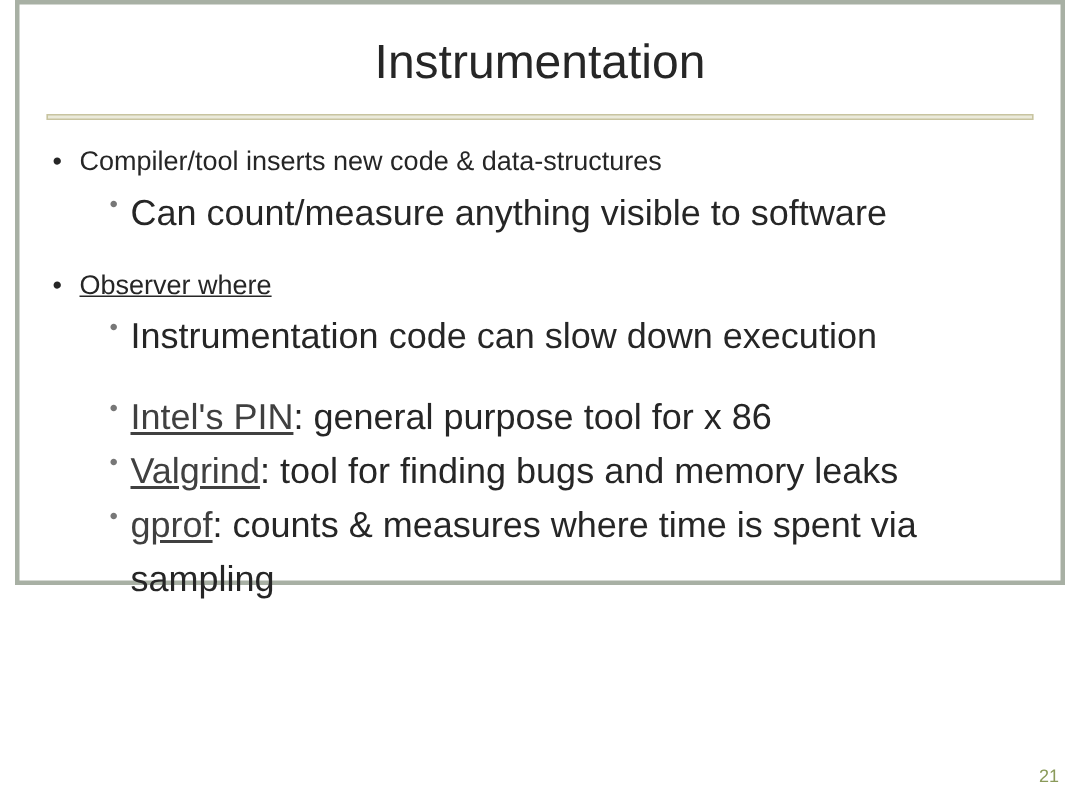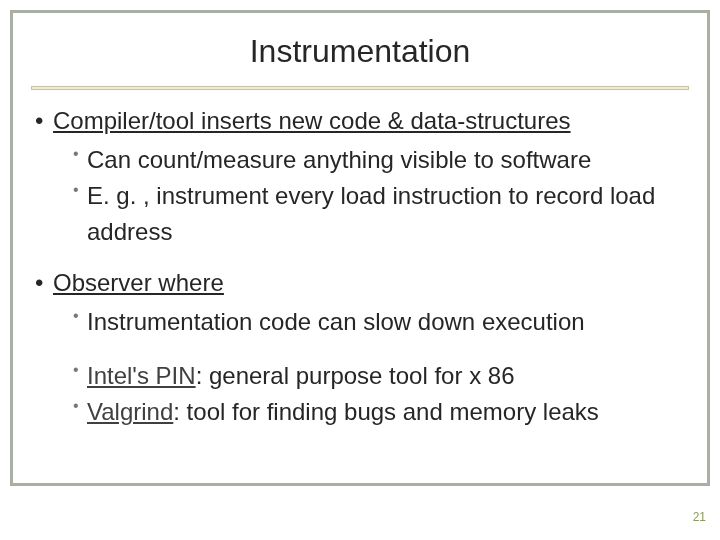--- a/index.html
+++ b/index.html
@@ -5,23 +5,23 @@
   * { margin: 0; padding: 0; box-sizing: border-box; }
   html, body { width: 720px; height: 540px; overflow: hidden; }
   body {
     background: #ffffff;
     font-family: Arial, Helvetica, sans-serif;
     position: relative;
   }
   .frame {
     position: absolute;
     left: 10px;
-    top: 10px;
+    top: 0;
     width: 700px;
-    height: 476px;
+    height: 390px;
     border: 3px solid #a8b0a4;
     background: #ffffff;
   }
   .title {
     text-align: center;
     font-size: 32px;
     color: #262626;
     margin-top: 20px;
     margin-bottom: 16px;
     font-weight: 400;
@@ -34,26 +34,25 @@
     border-bottom: 1px solid #c8c4a0;
     border-left: 1px solid #c8c4a0;
     border-right: 1px solid #c8c4a0;
     margin-bottom: 16px;
   }
   .content {
     padding: 0 22px;
     color: #262626;
   }
   .top-item {
-    font-size: 24px;
+    font-size: 18px;
     margin-bottom: 6px;
     line-height: 1.25;
     padding-left: 18px;
     position: relative;
-    text-decoration: underline;
   }
   .top-item::before {
     content: "•";
     position: absolute;
     left: 0;
     top: 0;
   }
   .sub-list {
     margin-bottom: 18px;
     padding-left: 38px;
@@ -91,31 +90,31 @@
   <div class="divider-wrap">
     <div class="divider"></div>
   </div>
   <div class="content">
 
     <div class="top-item">
       <span>Compiler/tool inserts new code &amp; data-structures</span>
     </div>
     <div class="sub-list">
       <div class="sub-item"><span>Can count/measure anything visible to software</span></div>
-      <div class="sub-item"><span>E. g. , instrument every load instruction to record load address</span></div>
     </div>
 
     <div class="top-item">
       <span class="underline">Observer where</span>
     </div>
     <div class="sub-list">
       <div class="sub-item"><span>Instrumentation code can slow down execution</span></div>
     </div>
 
     <div class="sub-list">
       <div class="sub-item"><span class="underline olive">Intel's PIN</span><span>: general purpose tool for x 86</span></div>
       <div class="sub-item"><span class="underline olive">Valgrind</span><span>: tool for finding bugs and memory leaks</span></div>
+      <div class="sub-item"><span class="underline olive">gprof</span><span>: counts &amp; measures where time is spent via sampling</span></div>
     </div>
 
   </div>
 </div>
 
 <div class="page-num">21</div>
 
 </body></html>

